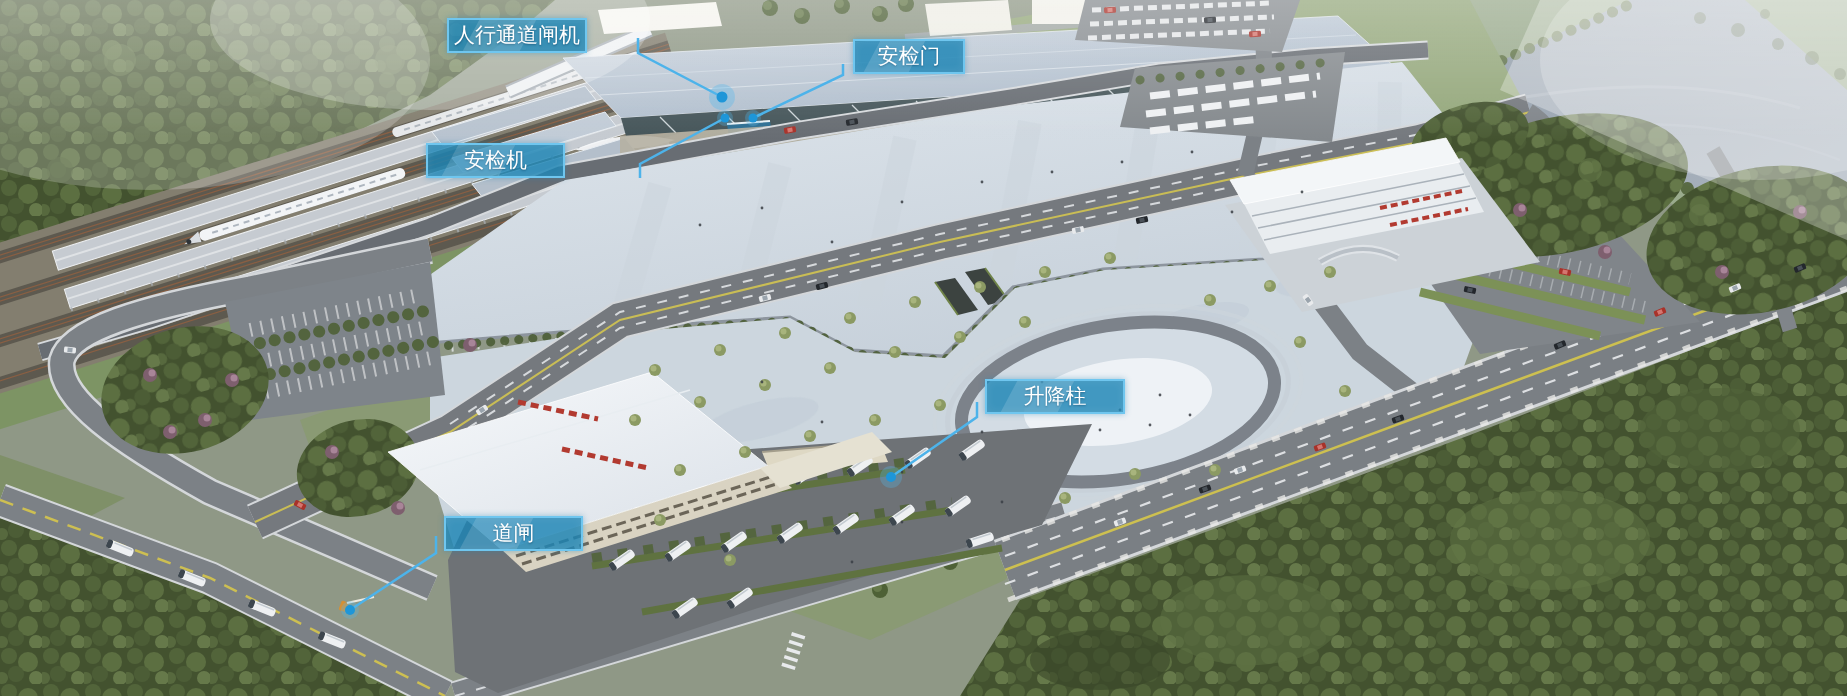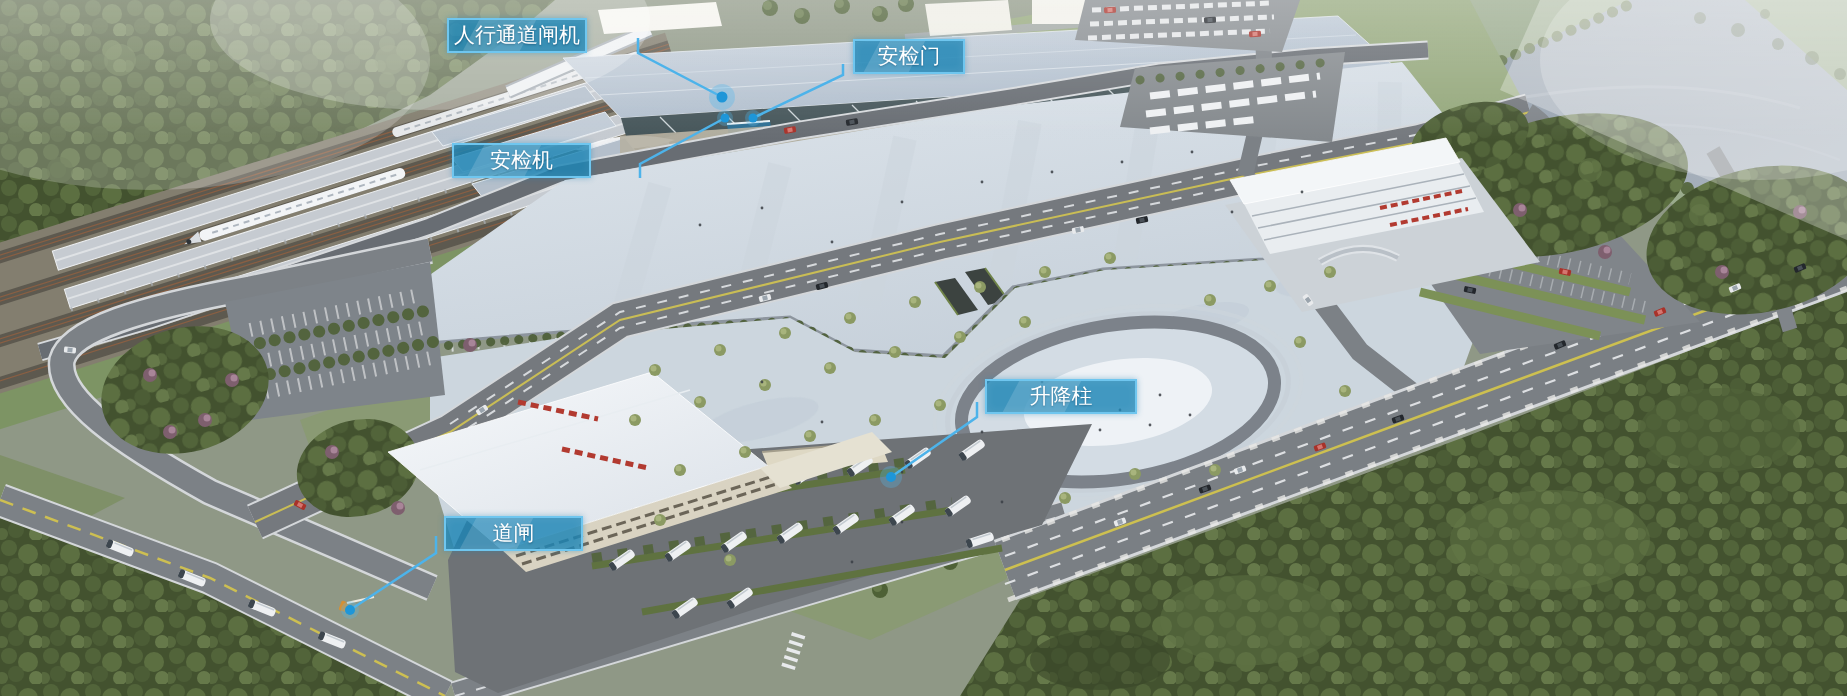--- a/index.html
+++ b/index.html
@@ -576,23 +576,23 @@
     <circle cx="350" cy="610" r="5" fill="#1e96d8"></circle>
   </g>
 </svg>
 
 <div class="callout" style="left:447px;top:18px;width:140px;">
   <span class="callout-text">人行通道闸机</span>
 </div>
 <div class="callout" style="left:853px;top:39px;width:112px;">
   <span class="callout-text">安检门</span>
 </div>
-<div class="callout" style="left:452px;top:143px;">
+<div class="callout" style="left:426px;top:143px;">
   <span class="callout-text">安检机</span>
 </div>
-<div class="callout" style="left:985px;top:379px;width:152px;">
+<div class="callout" style="left:985px;top:379px;width:140px;">
   <span class="callout-text">升降柱</span>
 </div>
 <div class="callout" style="left:444px;top:516px;justify-content:center;">
   <span class="callout-text">道闸</span>
 </div>
 
 </div>
 
 </body></html>

